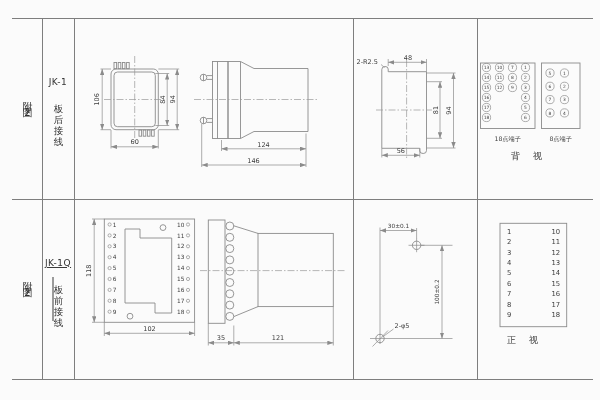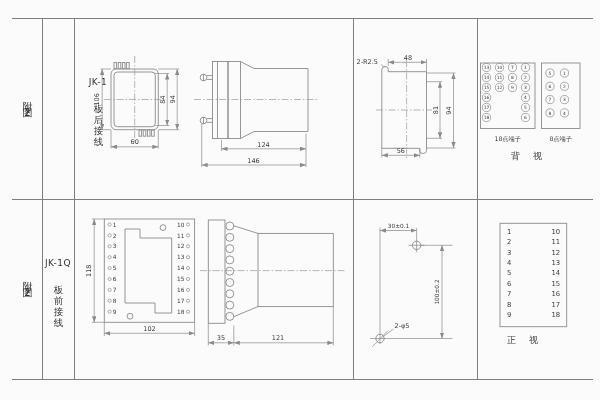--- a/index.html
+++ b/index.html
@@ -43,21 +43,21 @@
   <div class="hline" style="left:12px;top:199px;width:581px;"></div>
   <div class="hline" style="left:12px;top:379px;width:581px;"></div>
   <div class="vline" style="left:42px;top:18px;height:361px;"></div>
   <div class="vline" style="left:74px;top:18px;height:361px;"></div>
   <div class="vline" style="left:353px;top:18px;height:361px;"></div>
   <div class="vline" style="left:477px;top:18px;height:361px;"></div>
 
   <div class="cell" style="left:12px;top:18px;width:30px;height:181px;">
     <div class="vtext fig">附图2</div>
   </div>
-  <div class="cell" style="left:42px;top:18px;width:32px;height:181px;padding-left:40px;">
+  <div class="cell" style="left:42px;top:18px;width:32px;height:181px;">
     <div class="model">JK-1</div>
     <div class="vtext wiring">板后接线</div>
   </div>
 
   <svg style="left:74px;top:18px;" width="279" height="181" viewBox="74 18 279 181">
     <g class="stroke">
       <rect x="111" y="69" width="47.3" height="60.7" rx="5"></rect>
       <rect x="114" y="72" width="41.3" height="54.7" rx="3.5"></rect>
       <g>
         <rect x="114" y="62.5" width="2.6" height="6.2"></rect>
@@ -185,21 +185,21 @@
       <text class="tnum" x="564.5" y="114.5" text-anchor="middle">4</text>
     </g>
     <text class="plabel" x="507.7" y="140.8" text-anchor="middle">18点端子</text>
     <text class="plabel" x="560.7" y="140.8" text-anchor="middle">8点端子</text>
     <text class="vlabel" x="529" y="158.5" text-anchor="middle">背 视</text>
   </svg>
 
   <div class="cell" style="left:12px;top:199px;width:30px;height:180px;">
     <div class="vtext fig">附图2</div>
   </div>
-  <div class="cell" style="left:42px;top:199px;width:32px;height:180px;">
+  <div class="cell" style="left:42px;top:199px;width:32px;height:180px;text-decoration:underline;">
     <div class="model">JK-1Q</div>
     <div class="vtext wiring">板前接线</div>
   </div>
 
   <svg style="left:74px;top:199px;" width="279" height="180" viewBox="74 199 279 180">
     <g class="stroke">
       <rect x="104.3" y="219" width="90.3" height="103.3"></rect>
       <path d="M125,229 H140 V238 H171.7 V313 H155 V303 H125 Z"></path>
       <circle cx="163" cy="227.6" r="2.9"></circle>
         <circle cx="130" cy="316.2" r="2.9"></circle>

